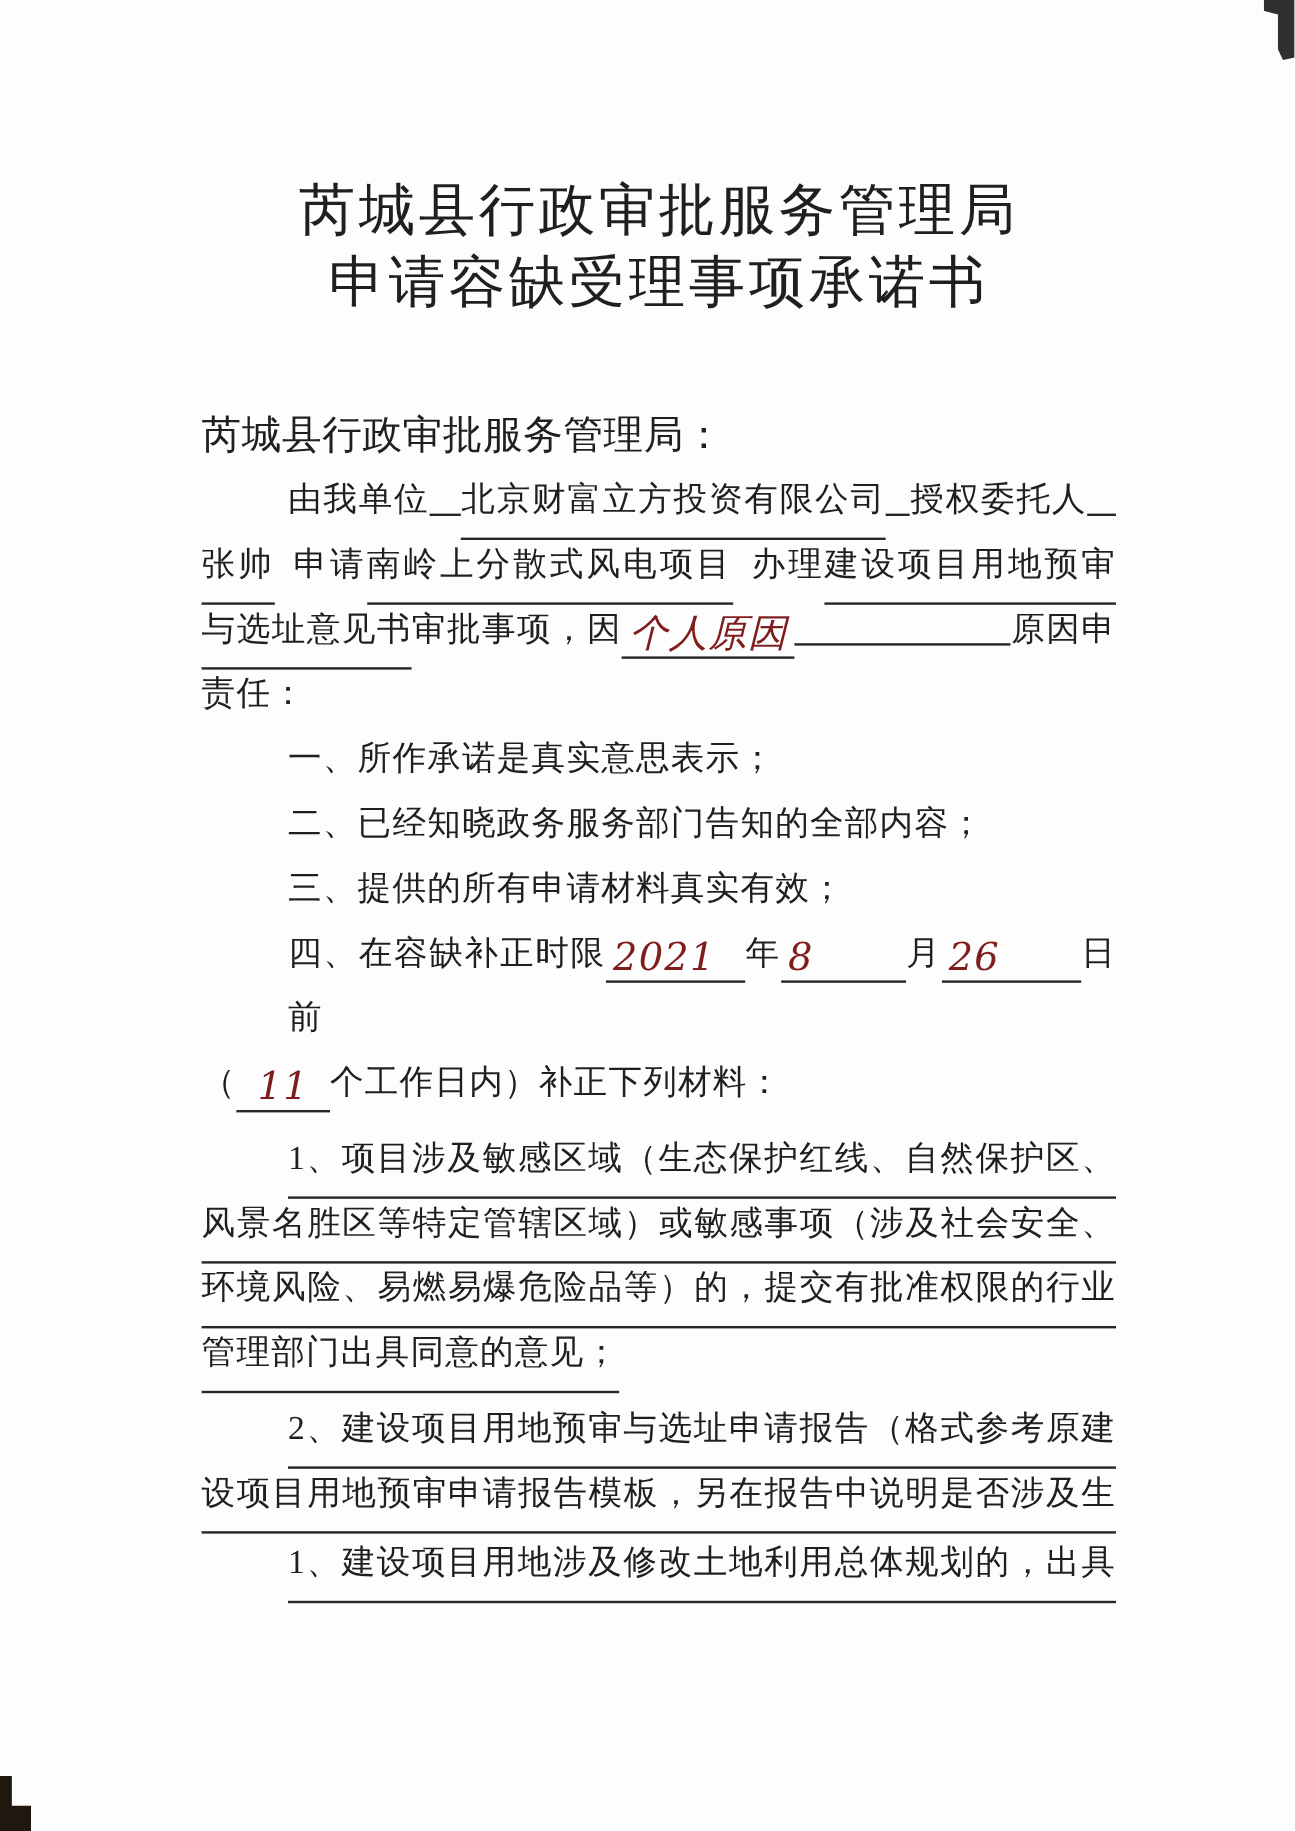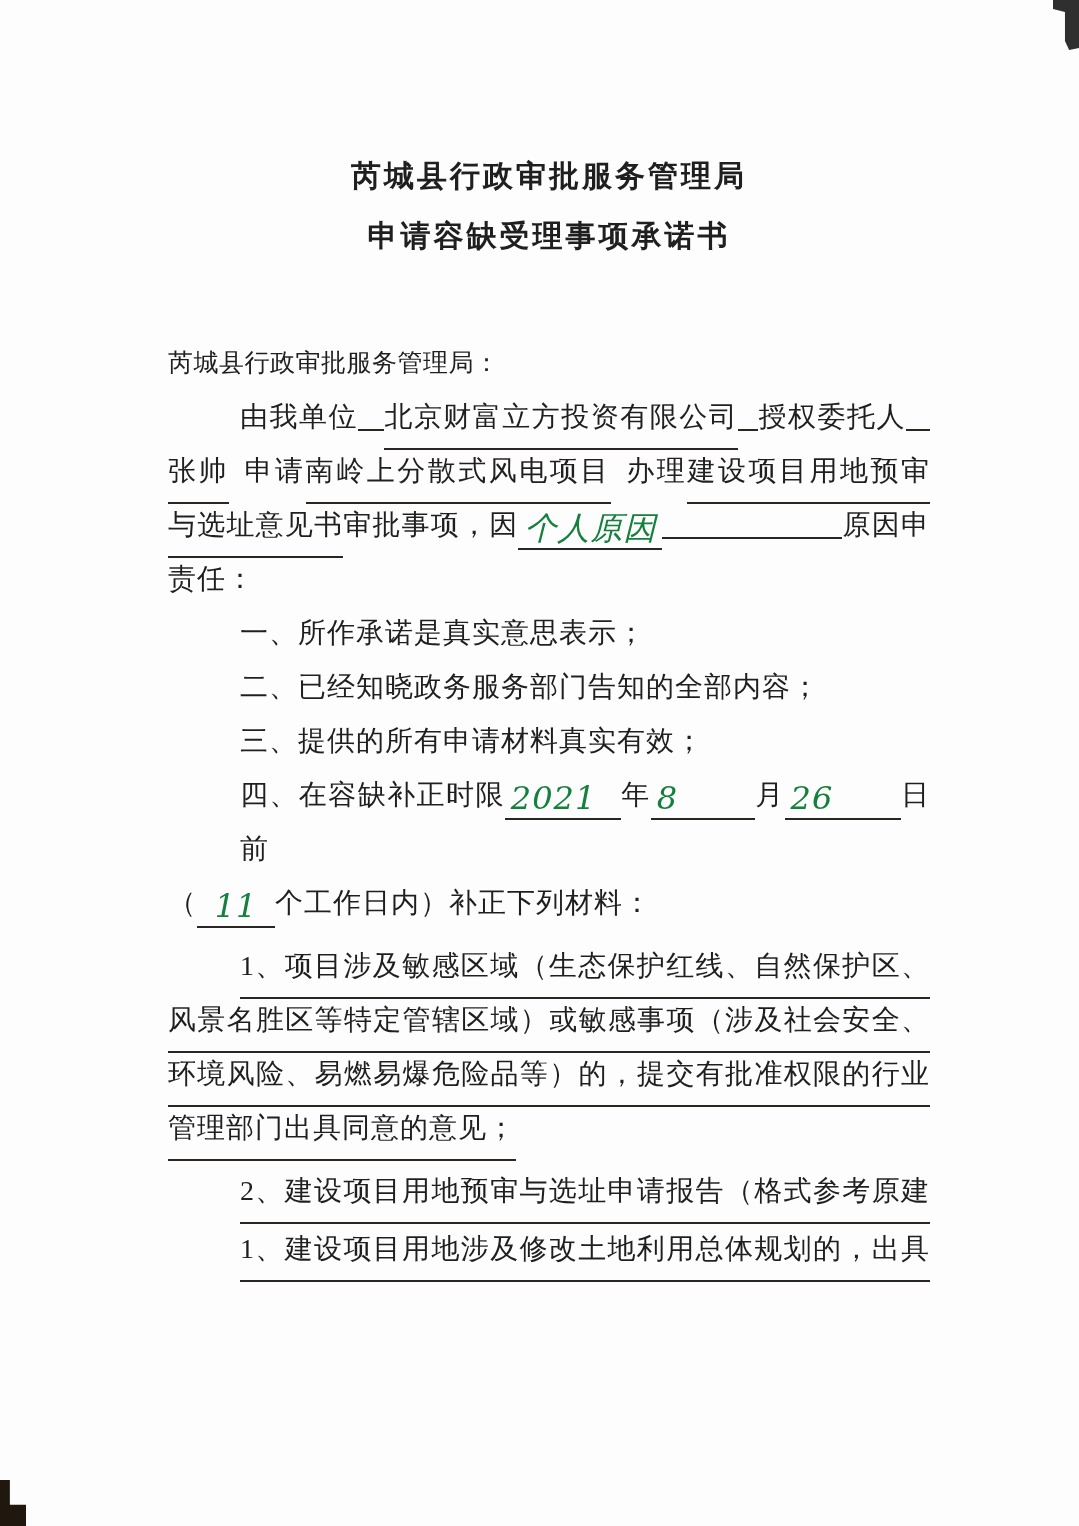--- a/index.html
+++ b/index.html
@@ -9,51 +9,51 @@
     background:#fdfdfd;
     color:#1f1f1f;
     font-family:"Liberation Serif", serif;
     overflow:hidden;
   }
   .titles{
     position:absolute;left:168px;top:146px;width:762px;
     text-align:center;
   }
   .title-line{
-    font-size:30px;font-weight:700;letter-spacing:3px;
+    font-size:47px;font-weight:400;letter-spacing:3px;
     line-height:60px;white-space:nowrap;
   }
   .doc{
     position:absolute;left:168px;top:336px;width:762px;
   }
   .line{
     font-size:28px;line-height:54px;min-height:54px;
     letter-spacing:1px;text-align:left;
     white-space:nowrap;
   }
   .line.fill{
     white-space:normal;
     text-align:justify;text-align-last:justify;
     text-justify:inter-character;
   }
   .line.indent{padding-left:72px;}
   .line.gap{margin-top:9px;}
   .line.gap-sm{margin-top:4px;}
-  .line.salute{font-size:25px;letter-spacing:0.5px;}
+  .line.salute{font-size:33px;letter-spacing:0.5px;}
   .seg-n{}
   .seg-u{border-bottom:2px solid #2a2620;padding-bottom:16px;}
   .seg-b{
     display:inline-block;border-bottom:2px solid #2a2620;
     height:30px;vertical-align:-5px;
   }
   .seg-sp{display:inline-block;height:10px;}
   .seg-h,.seg-hu{
     font-family:"DejaVu Serif", serif;
     font-style:italic;font-size:32px;line-height:36px;
-    color:#15803d;
+    color:#7f1d1d;
   }
   .seg-hu{
     display:inline-block;text-align:center;
     border-bottom:2px solid #2a2620;
     vertical-align:-5px;padding:0 6px 2px 6px;
   }
   .artifact{position:absolute;}
   .artifact.top-right{
     top:0;right:0;width:26px;height:50px;
     clip-path:polygon(0% 0%,100% 0%,100% 96%,62% 100%,46% 82%,46% 24%,0% 18%);
@@ -82,19 +82,20 @@
       <div class="line indent"><span class="seg-n">一、所作承诺是真实意思表示；</span></div>
       <div class="line indent"><span class="seg-n">二、已经知晓政务服务部门告知的全部内容；</span></div>
       <div class="line indent"><span class="seg-n">三、提供的所有申请材料真实有效；</span></div>
       <div class="line indent fill"><span class="seg-n">四、在容缺补正时限</span><span class="seg-hu" style="min-width: 104px;">2021</span><span class="seg-n">年</span><span class="seg-hu" style="min-width: 92px;">8</span><span class="seg-n">月</span><span class="seg-hu" style="min-width: 104px; text-align: right;">26</span><span class="seg-n">日前</span></div>
       <div class="line"><span class="seg-n">（</span><span class="seg-hu" style="min-width: 66px;">11</span><span class="seg-n">个工作日内）补正下列材料：</span></div>
       <div class="line indent fill gap"><span class="seg-u">1、项目涉及敏感区域（生态保护红线、自然保护区、</span></div>
       <div class="line fill"><span class="seg-u">风景名胜区等特定管辖区域）或敏感事项（涉及社会安全、</span></div>
       <div class="line fill"><span class="seg-u">环境风险、易燃易爆危险品等）的，提交有批准权限的行业</span></div>
       <div class="line"><span class="seg-u">管理部门出具同意的意见；</span></div>
       <div class="line indent fill gap"><span class="seg-u">2、建设项目用地预审与选址申请报告（格式参考原建</span></div>
+      <div class="line fill"><span class="seg-u">设项目用地预审申请报告模板，另在报告中说明是否涉及生</span></div>
       <div class="line indent fill gap-sm"><span class="seg-u">1、建设项目用地涉及修改土地利用总体规划的，出具</span></div>
     </div>
 
   <div class="artifact top-right" style="background: rgb(47, 47, 47);"></div>
   <div class="artifact bottom-left" style="background: rgb(32, 24, 14);"></div>
 
 </div>
 
 </body></html>

